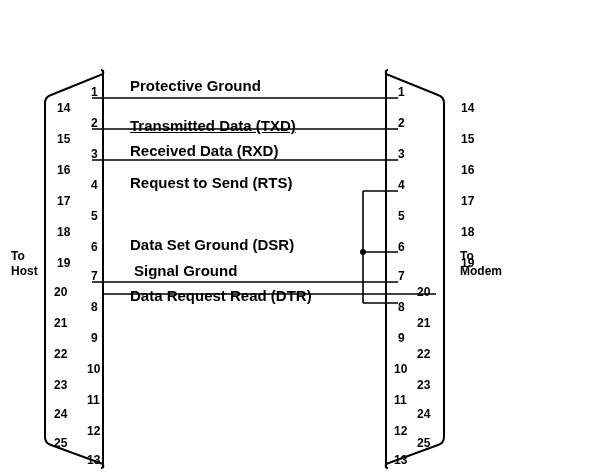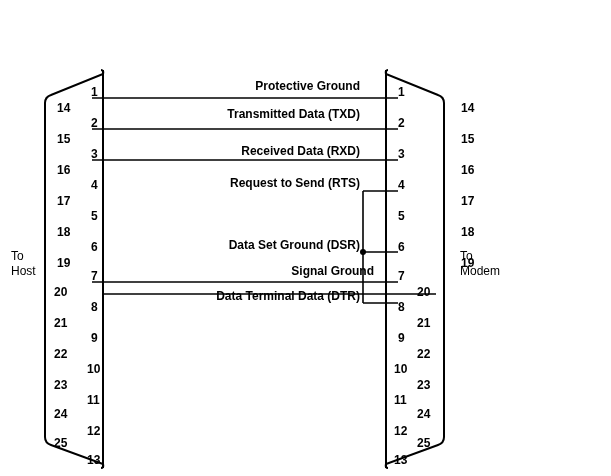--- a/index.html
+++ b/index.html
@@ -25,31 +25,31 @@
   .pin-num {
     position: absolute;
     font-size: 12px;
     font-weight: bold;
     color: #000000;
     line-height: 12px;
     white-space: nowrap;
   }
   .signal-label {
     position: absolute;
-    font-size: 12px;
+    font-size: 15px;
     font-weight: bold;
     color: #000000;
     line-height: 12px;
     white-space: nowrap;
-    text-align: right;
+    text-align: left;
   }
   .side-label {
     position: absolute;
     font-size: 12px;
-    font-weight: normal;
+    font-weight: bold;
     color: #000000;
     line-height: 15px;
     white-space: pre-line;
   }
 </style>
 </head>
 <body>
 
 <div id="stage">
 
@@ -139,25 +139,25 @@
   <div class="pin-num" style="left:461px; top:226px;">18</div>
   <div class="pin-num" style="left:461px; top:257px;">19</div>
   <div class="pin-num" style="left:417px; top:286px;">20</div>
   <div class="pin-num" style="left:417px; top:317px;">21</div>
   <div class="pin-num" style="left:417px; top:348px;">22</div>
   <div class="pin-num" style="left:417px; top:379px;">23</div>
   <div class="pin-num" style="left:417px; top:408px;">24</div>
   <div class="pin-num" style="left:417px; top:437px;">25</div>
 
   <div class="signal-label" style="left:130px; top:80px; width:230px;">Protective Ground</div>
-  <div class="signal-label" style="left:130px; top:108px; width:230px;">Transmitted Data (TXD)</div>
+  <div class="signal-label" style="left:130px; top:120px; width:230px;text-decoration:underline;">Transmitted Data (TXD)</div>
   <div class="signal-label" style="left:130px; top:145px; width:230px;">Received Data (RXD)</div>
   <div class="signal-label" style="left:130px; top:177px; width:230px;">Request to Send (RTS)</div>
   <div class="signal-label" style="left:130px; top:239px; width:230px;">Data Set Ground (DSR)</div>
-  <div class="signal-label" style="left:144px; top:265px; width:230px;">Signal Ground</div>
-  <div class="signal-label" style="left:130px; top:290px; width:230px;">Data Terminal Data (DTR)</div>
+  <div class="signal-label" style="left:134px; top:265px; width:230px;">Signal Ground</div>
+  <div class="signal-label" style="left:130px; top:290px; width:230px;">Data Request Read (DTR)</div>
 
   <div class="side-label" style="left:11px; top:249px;">To
 Host</div>
   <div class="side-label" style="left:460px; top:249px;">To
 Modem</div>
 
 </div>
 
 </body></html>

